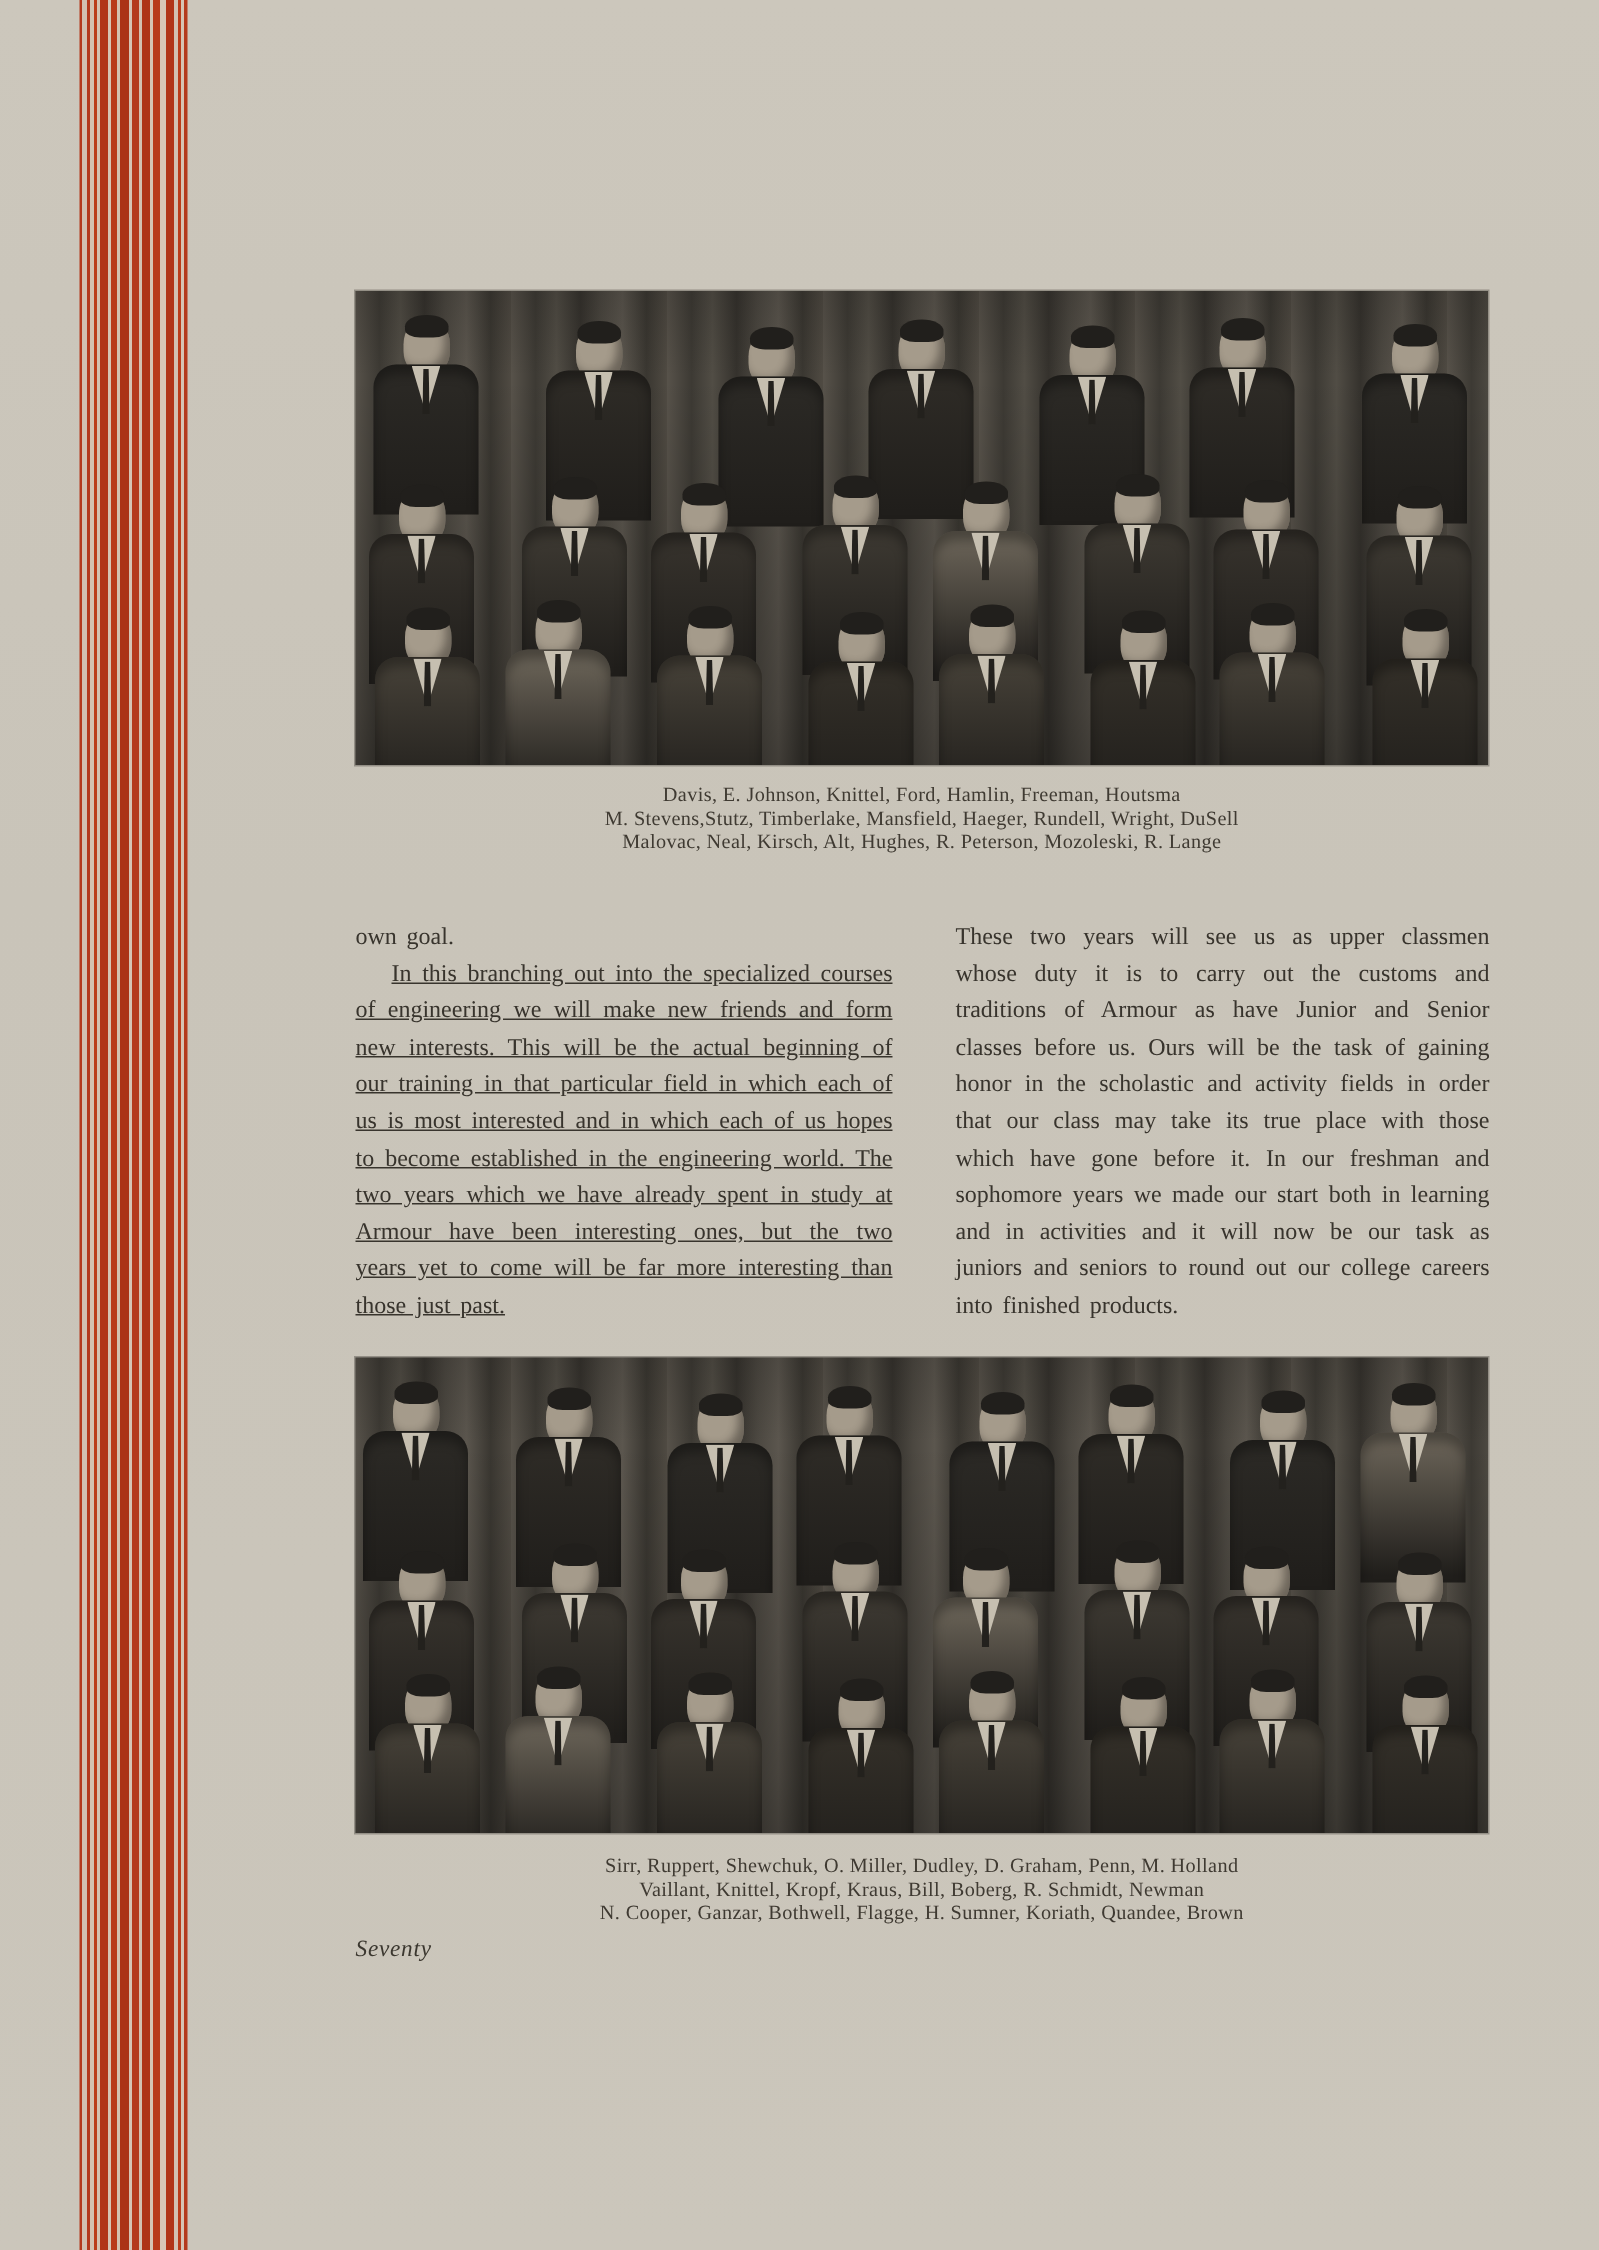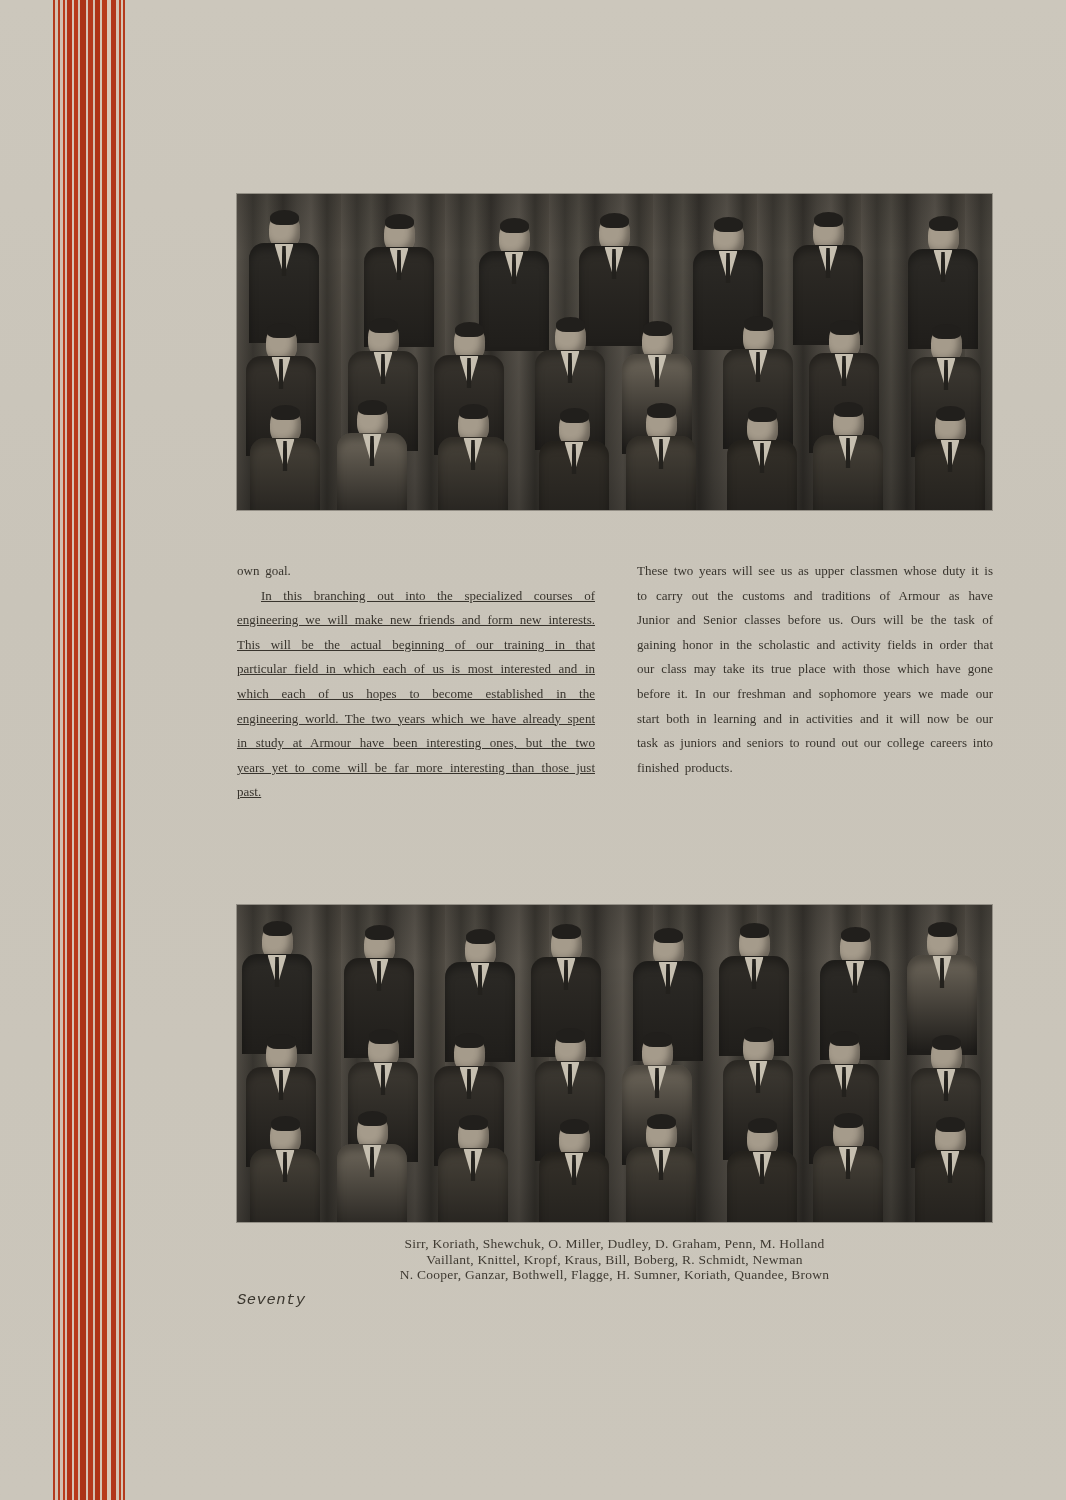--- a/index.html
+++ b/index.html
@@ -49,30 +49,30 @@
   .p-tie { position:absolute; top:3px; left:50%; transform:translateX(-50%); width:5px; height:30px;
            background:#23211d; clip-path:polygon(15% 0,85% 0,100% 100%,0 100%); }
 
   
   .caption { position:absolute; left:237px; width:755px; text-align:center;
              color:#3f3a32; font-size:13.5px; line-height:15.5px; letter-spacing:.25px; }
   .caption-top { top:522px; }
   .caption-bottom { top:1236px; }
 
   
-  .col { position:absolute; top:559px; width:358px; color:#38342d;
-         font-size:13px; line-height:24.6px; text-align:justify; word-spacing:2.5px; }
+  .col { position:absolute; top:613px; width:358px; color:#38342d;
+         font-size:16px; line-height:24.6px; text-align:justify; word-spacing:2.5px; }
   .col-left { left:237px; }
   .col-right { left:637px; width:356px; }
   .col p { margin:0; }
   .col p.indent { text-indent:24px;text-decoration:underline; }
 
   
   .page-number { position:absolute; left:237px; top:1291px; font-style:italic;
-                 font-size:15.5px; color:#3b372f; letter-spacing:.5px;font-family:Liberation Mono, monospace; }
+                 font-size:15.5px; color:#3b372f; letter-spacing:.5px; }
 </style>
 </head>
 <body>
 
 <div class="page">
 
   <div class="stripe-band"></div>
 
   <div class="photo photo-top">
       <div class="person" style="width: 84px; left: 5px; top: 18px; z-index: 1;">
@@ -277,20 +277,25 @@
         <div class="p-head" style="width: 31px; height: 38px;">
           <div class="p-hair"></div>
         </div>
         <div class="p-body" style="width: 70px; height: 100px; background: linear-gradient(rgb(52, 48, 41) 0%, rgb(32, 30, 27) 95%);">
           <div class="p-shirt"></div>
           <div class="p-tie"></div>
         </div>
       </div>
     </div>
 
+  <div class="caption caption-top">
+    <div>Davis, E. Johnson, Knittel, Ford, Hamlin, Freeman, Houtsma</div>
+    <div>M. Stevens,Stutz, Timberlake, Mansfield, Haeger, Rundell, Wright, DuSell</div>
+    <div>Malovac, Neal, Kirsch, Alt, Hughes, R. Peterson, Mozoleski, R. Lange</div>
+  </div>
 
   <div class="col col-left">
     <p>own goal.</p>
     <p class="indent">In this branching out into the specialized courses of engineering we will make new friends and form new interests.  This will be the actual beginning of our training in that particular field in which each of us is most interested and in which each of us hopes to become established in the engineering world.  The two years which we have already spent in study at Armour have been interesting ones, but the two years yet to come will be far more interesting than those just past.</p>
   </div>
 
   <div class="col col-right">
     <p>These two years will see us as upper classmen whose duty it is to carry out the customs and traditions of Armour as have Junior and Senior classes before us.  Ours will be the task of gaining honor in the scholastic and activity fields in order that our class may take its true place with those which have gone before it.  In our freshman and sophomore years we made our start both in learning and in activities and it will now be our task as juniors and seniors to round out our college careers into finished products.</p>
   </div>
 
@@ -507,20 +512,20 @@
           <div class="p-hair"></div>
         </div>
         <div class="p-body" style="width: 70px; height: 100px; background: linear-gradient(rgb(52, 48, 41) 0%, rgb(32, 30, 27) 95%);">
           <div class="p-shirt"></div>
           <div class="p-tie"></div>
         </div>
       </div>
     </div>
 
   <div class="caption caption-bottom">
-    <div>Sirr, Koriath, Shewchuk, O. Miller, Dudley, D. Graham, Penn, M. Holland</div>
+    <div>Sirr, Ruppert, Shewchuk, O. Miller, Dudley, D. Graham, Penn, M. Holland</div>
     <div>Vaillant, Knittel, Kropf, Kraus, Bill, Boberg, R. Schmidt, Newman</div>
     <div>N. Cooper, Ganzar, Bothwell, Flagge, H. Sumner, Koriath, Quandee, Brown</div>
   </div>
 
   <div class="page-number">Seventy</div>
 
 </div>
 
 </body></html>

